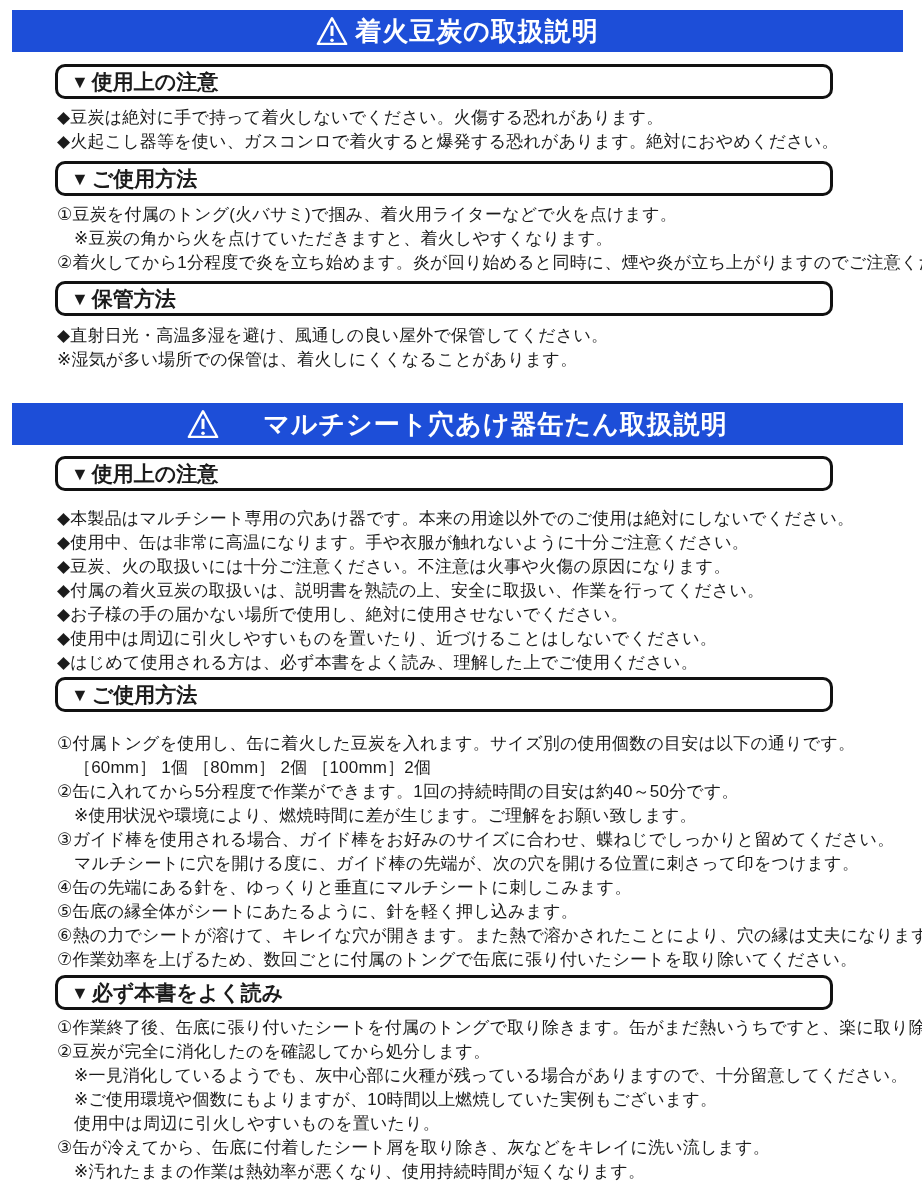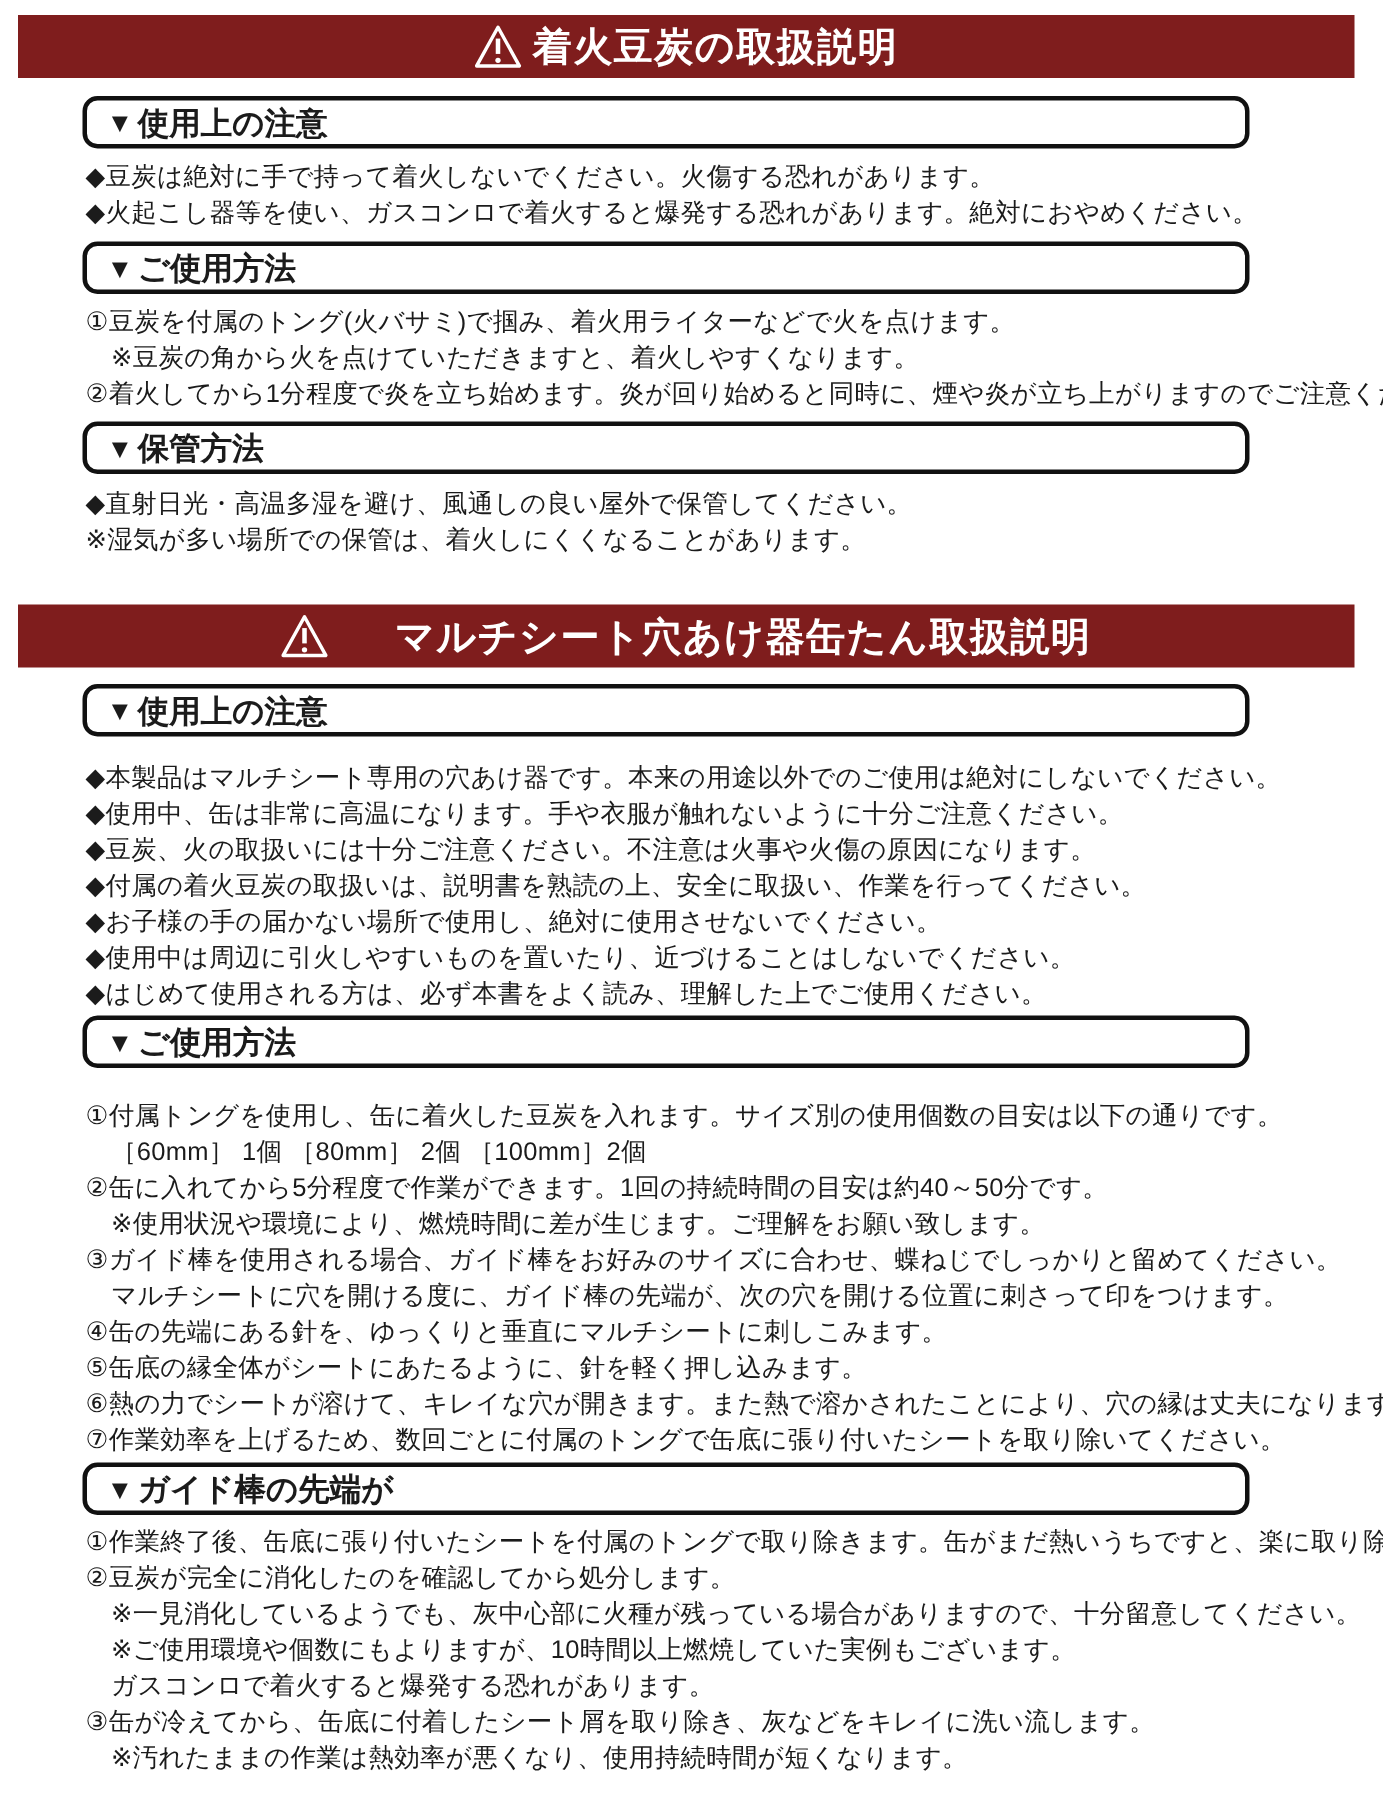--- a/index.html
+++ b/index.html
@@ -9,21 +9,21 @@
   }
   body {
     width: 922px;
     height: 1200px;
     overflow: hidden;
     font-family: "Liberation Sans", "DejaVu Sans", sans-serif;
     color: #1b1b1b;
   }
   
   .bar {
-    background: #7f1d1d;
+    background: #1d4ed8;
     color: #ffffff;
     height: 42px;
     display: flex;
     align-items: center;
     justify-content: center;
     gap: 7px;
     box-sizing: border-box;
   }
   .bar1 { margin: 10px 19px 0 12px; }
   .bar2 { margin: 31px 19px 0 12px; gap: 44px; }
@@ -158,25 +158,25 @@
     <div class="ln">③ガイド棒を使用される場合、ガイド棒をお好みのサイズに合わせ、蝶ねじでしっかりと留めてください。</div>
     <div class="ln ind">マルチシートに穴を開ける度に、ガイド棒の先端が、次の穴を開ける位置に刺さって印をつけます。</div>
     <div class="ln">④缶の先端にある針を、ゆっくりと垂直にマルチシートに刺しこみます。</div>
     <div class="ln">⑤缶底の縁全体がシートにあたるように、針を軽く押し込みます。</div>
     <div class="ln">⑥熱の力でシートが溶けて、キレイな穴が開きます。また熱で溶かされたことにより、穴の縁は丈夫になります。</div>
     <div class="ln">⑦作業効率を上げるため、数回ごとに付属のトングで缶底に張り付いたシートを取り除いてください。</div>
   </div>
 
   <div class="hbox mt3">
     <span class="marker">▼</span>
-    <span class="htext">ガイド棒の先端が</span>
+    <span class="htext">必ず本書をよく読み</span>
   </div>
   <div class="grp g6">
     <div class="ln">①作業終了後、缶底に張り付いたシートを付属のトングで取り除きます。缶がまだ熱いうちですと、楽に取り除けます。</div>
     <div class="ln">②豆炭が完全に消化したのを確認してから処分します。</div>
     <div class="ln ind">※一見消化しているようでも、灰中心部に火種が残っている場合がありますので、十分留意してください。</div>
     <div class="ln ind">※ご使用環境や個数にもよりますが、10時間以上燃焼していた実例もございます。</div>
-    <div class="ln ind">ガスコンロで着火すると爆発する恐れがあります。</div>
+    <div class="ln ind">使用中は周辺に引火しやすいものを置いたり。</div>
     <div class="ln">③缶が冷えてから、缶底に付着したシート屑を取り除き、灰などをキレイに洗い流します。</div>
     <div class="ln ind">※汚れたままの作業は熱効率が悪くなり、使用持続時間が短くなります。</div>
   </div>
 
 </div>
 
 </body></html>

